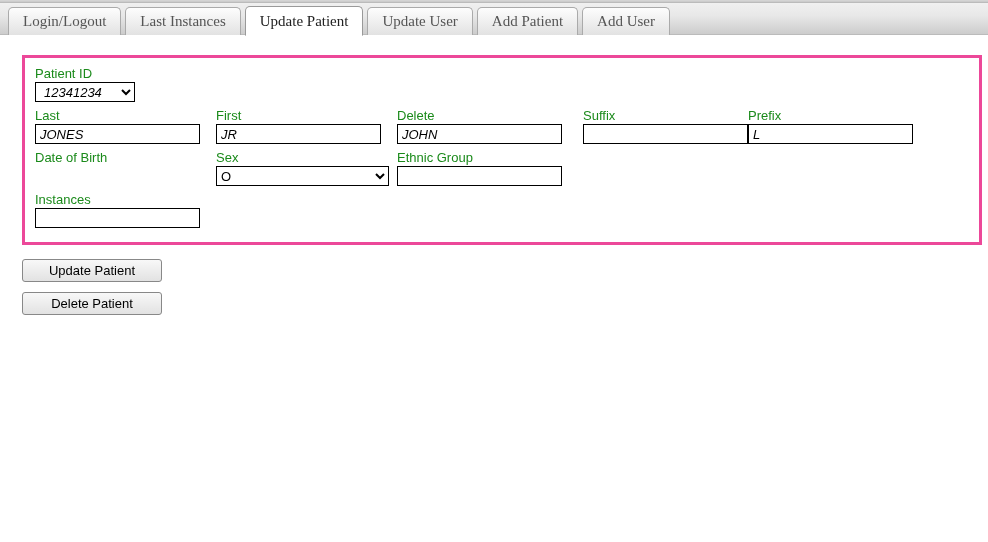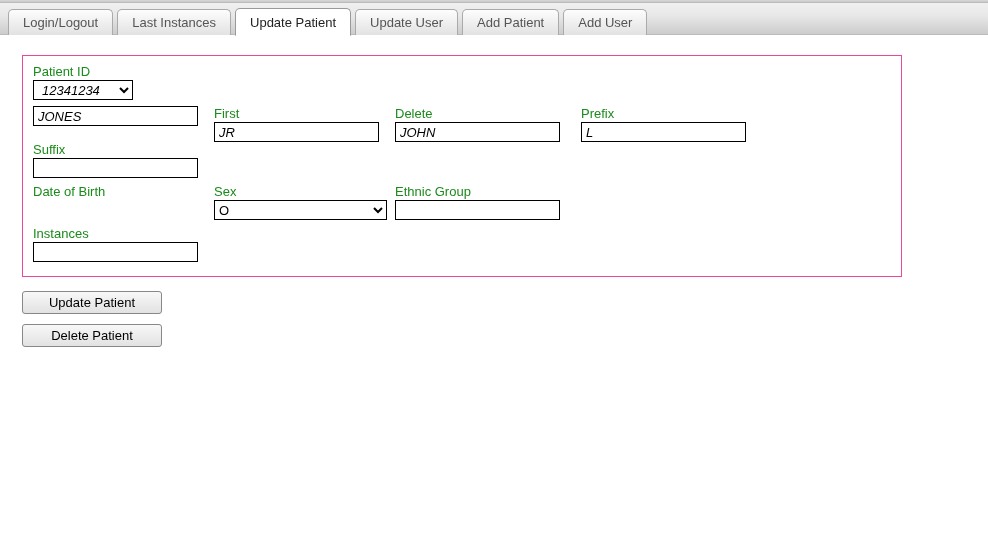--- a/index.html
+++ b/index.html
@@ -28,41 +28,42 @@
     }
     .tab {
       padding: 5px 14px;
       margin-right: 4px;
       border: 1px solid #aaa;
       border-bottom: none;
       border-top-left-radius: 5px;
       border-top-right-radius: 5px;
       background: linear-gradient(to bottom, #fdfdfd, #e2e2e2);
       color: #555;
-      font-size: 13px;
+      font-size: 15px;
       cursor: pointer;
       position: relative;
       top: 1px;
+      font-family: Liberation Serif, serif;
     }
     .tab.active {
       background: #fff;
       color: #222;
       border-color: #999;
       top: 1px;
       padding-top: 6px;
       border-bottom: 1px solid #fff;
       margin-bottom: -1px;
     }
     .content {
       padding: 20px 22px;
     }
     .form-panel {
-      border: 1px solid #ec4899;
+      border: 3px solid #ec4899;
       padding: 8px 10px 14px 10px;
-      width: 880px;
+      width: 960px;
     }
     .field-label {
       color: #1a8a1a;
       font-size: 13px;
       display: block;
       margin-bottom: 1px;
     }
     .row {
       display: flex;
       flex-wrap: wrap;
@@ -142,37 +143,38 @@
       <div class="field">
         <label class="field-label">Patient ID</label>
         <select class="patient-id">
           <option>12341234</option>
         </select>
       </div>
     </div>
 
     <div class="row">
       <div class="field col-last">
+        <label class="field-label">Last</label>
         <input type="text" class="w-last" value="JONES" style="">
       </div>
       <div class="field col-first">
         <label class="field-label">First</label>
         <input type="text" class="w-first" value="JR" style="">
       </div>
       <div class="field col-middle">
         <label class="field-label">Delete</label>
         <input type="text" class="w-middle" value="JOHN" style="">
       </div>
+      <div class="field col-suffix">
+        <label class="field-label">Suffix</label>
+        <input type="text" class="w-suffix" value="" style="">
+      </div>
       <div class="field col-prefix">
         <label class="field-label">Prefix</label>
         <input type="text" class="w-prefix" value="L" style="">
-      </div>
-      <div class="field col-suffix">
-        <label class="field-label">Suffix</label>
-        <input type="text" class="w-suffix" value="" style="">
       </div>
     </div>
 
     <div class="row">
       <div class="field col-last">
         <label class="field-label">Date of Birth</label>
       </div>
       <div class="field col-first">
         <label class="field-label">Sex</label>
         <select>

